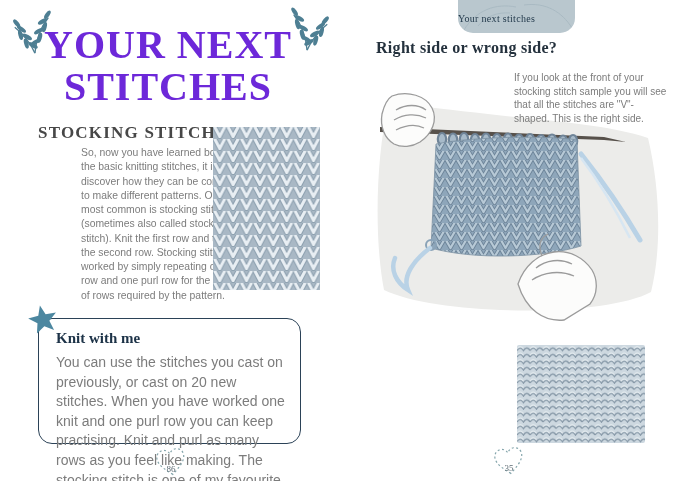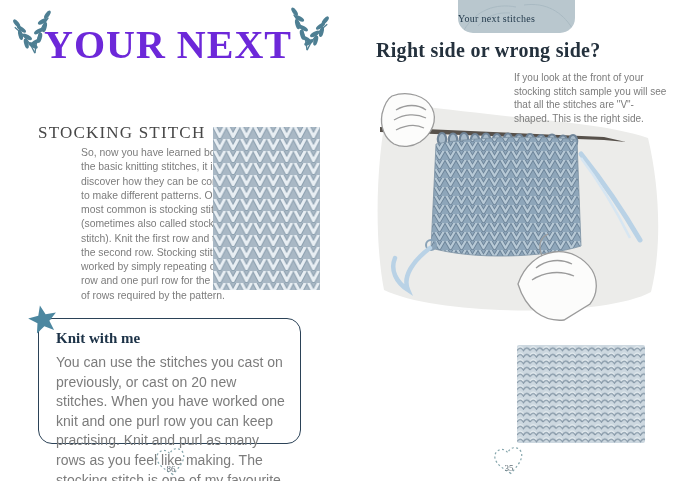--- a/index.html
+++ b/index.html
@@ -13,21 +13,21 @@
   .sprig{width:50px;height:48px;}
   #sprig-left{left:8px;top:8px;}
   #sprig-right{left:284px;top:5px;transform:scaleX(-1);}
   #main-title{
     left:40px;top:24px;width:256px;text-align:center;
     font-family:"Liberation Serif",serif;font-size:40px;line-height:1.05;
     color:#6d28d9;letter-spacing:1px;font-weight:700;
   }
   #section-heading{
     left:38px;top:123px;font-family:"Liberation Serif",serif;
-    font-size:17px;font-weight:400;letter-spacing:1.2px;color:#474747;
+    font-size:17px;font-weight:700;letter-spacing:1.2px;color:#474747;
   }
   #section-body{
     left:38px;top:146px;width:172px;font-size:10.4px;line-height:1.37;
     color:#7c7c7c;
     margin-left:43px;
   }
   #swatch-left{left:213px;top:127px;width:107px;height:163px;}
   #callout{
     left:38px;top:318px;width:263px;height:126px;box-sizing:border-box;
     border:1.5px solid #2b4257;border-radius:14px;background:#fff;
@@ -54,21 +54,21 @@
     border-radius:0 0 15px 15px;display:flex;align-items:center;
     justify-content:flex-start;overflow:hidden;
   }
   #tab-label{
     position:relative;z-index:1;font-family:"Liberation Serif",serif;
     font-size:10px;color:#233a4c;letter-spacing:.3px;padding-top:4px;
   }
   #tab-deco{position:absolute;left:0;top:0;width:117px;height:33px;}
   #right-heading{
     left:376px;top:39px;font-family:"Liberation Serif",serif;
-    font-size:20px;font-weight:700;color:#24313d;letter-spacing:.3px;
+    font-size:16px;font-weight:700;color:#24313d;letter-spacing:.3px;
   }
   #caption-top{
     left:514px;top:71px;width:154px;font-size:10px;line-height:1.36;
     color:#7c7c7c;z-index:2;
   }
   #illustration{left:368px;top:88px;width:300px;height:237px;z-index:1;}
   #caption-bottom{
     left:377px;top:344px;width:138px;font-size:10.2px;line-height:1.36;
     color:#7c7c7c;
   }
@@ -95,20 +95,21 @@
       <ellipse cx="36" cy="14" rx="2.2" ry="5.5" transform="rotate(60 36 14)"></ellipse>
       <ellipse cx="38" cy="20" rx="2.2" ry="5.5" transform="rotate(15 38 20)"></ellipse>
       <ellipse cx="32" cy="24" rx="2.2" ry="5.5" transform="rotate(60 32 24)"></ellipse>
       <ellipse cx="33" cy="31" rx="2.2" ry="5.5" transform="rotate(15 33 31)"></ellipse>
       <ellipse cx="28" cy="36" rx="2.2" ry="5.5" transform="rotate(55 28 36)"></ellipse>
     </g>
   </svg>
 
   <div id="main-title" class="abs">
     <div>YOUR NEXT</div>
+    <div>STITCHES</div>
   </div>
 
   <svg id="sprig-right" class="abs sprig" viewBox="0 0 52 50">
     <g fill="none" stroke="#4e7f93" stroke-width="1.4">
       <path d="M28 47 C24 38 16 27 7 20"></path>
       <path d="M28 47 C29 35 33 21 42 10"></path>
     </g>
     <g fill="#4e7f93">
       <ellipse cx="9" cy="16" rx="2.2" ry="5" transform="rotate(-40 9 16)"></ellipse>
       <ellipse cx="14" cy="22" rx="2.2" ry="5.5" transform="rotate(-55 14 22)"></ellipse>

